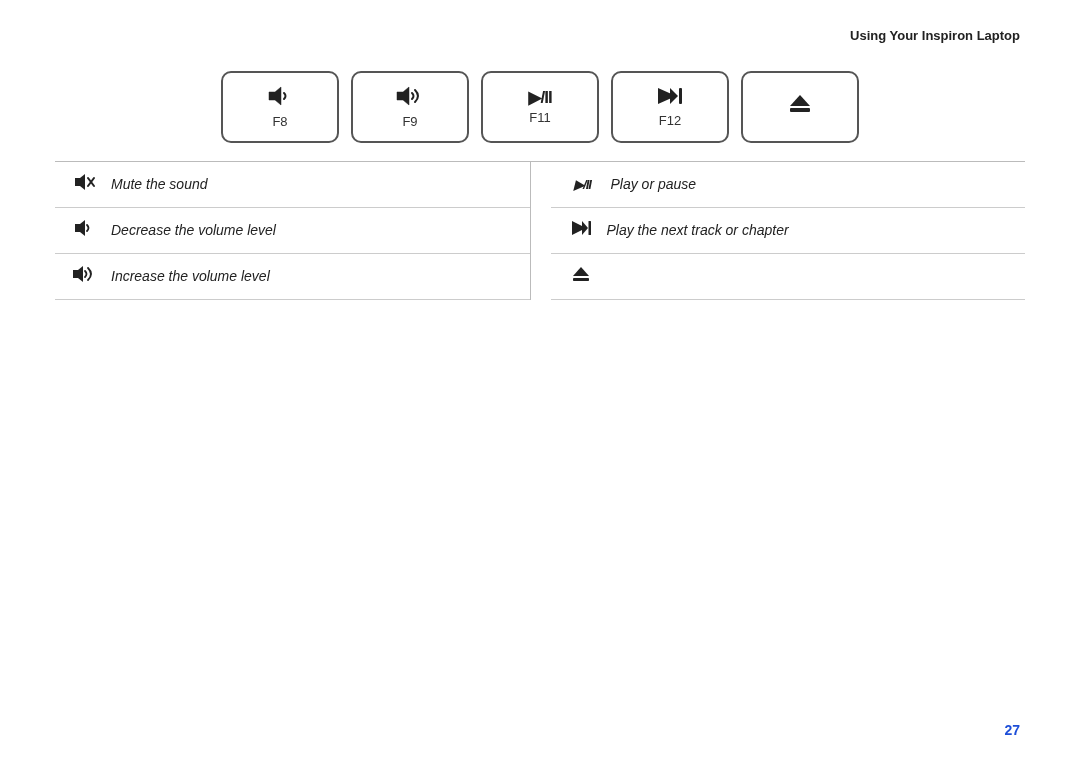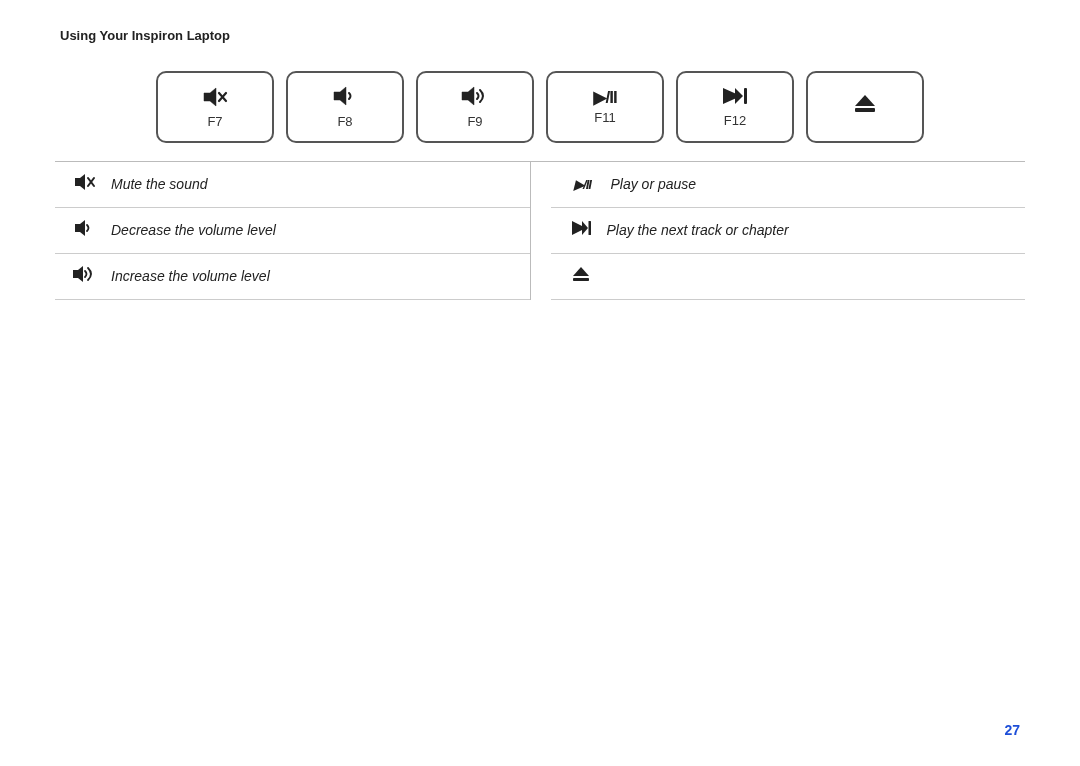--- a/index.html
+++ b/index.html
@@ -8,21 +8,21 @@
       font-family: Arial, Helvetica, sans-serif;
       font-size: 14px;
       color: #222;
       width: 1080px;
       height: 766px;
       position: relative;
       overflow: hidden;
     }
 
     .page-header {
-      text-align: left;
+      text-align: right;
       padding: 28px 60px 10px 60px;
       font-weight: bold;
       font-size: 13px;
     }
 
     .keys-row {
       display: flex;
       flex-direction: row;
       align-items: center;
       justify-content: center;
@@ -111,31 +111,20 @@
   </style>
 </head>
 <body>
 
 <div class="page-header">
   <span>Using Your Inspiron Laptop</span>
 </div>
 
 <div class="keys-row">
 
-  <div class="key-box">
-    <span class="key-icon" style="font-size:20px;">
-      
-      <svg width="26" height="22" viewBox="0 0 26 22" fill="none" xmlns="http://www.w3.org/2000/svg">
-        <polygon points="2,7 8,7 14,2 14,20 8,15 2,15" fill="#222" stroke="#222" stroke-width="0.5"></polygon>
-        <line x1="17" y1="7" x2="24" y2="15" stroke="#222" stroke-width="2.2" stroke-linecap="round"></line>
-        <line x1="24" y1="7" x2="17" y2="15" stroke="#222" stroke-width="2.2" stroke-linecap="round"></line>
-      </svg>
-    </span>
-    <span class="key-label">F7</span>
-  </div>
 
   <div class="key-box">
     <span class="key-icon">
       <svg width="26" height="22" viewBox="0 0 26 22" fill="none" xmlns="http://www.w3.org/2000/svg">
         <polygon points="2,7 8,7 14,2 14,20 8,15 2,15" fill="#222" stroke="#222" stroke-width="0.5"></polygon>
         <path d="M17,8 Q20,11 17,14" stroke="#222" stroke-width="2" fill="none" stroke-linecap="round"></path>
       </svg>
     </span>
     <span class="key-label">F8</span>
   </div>

